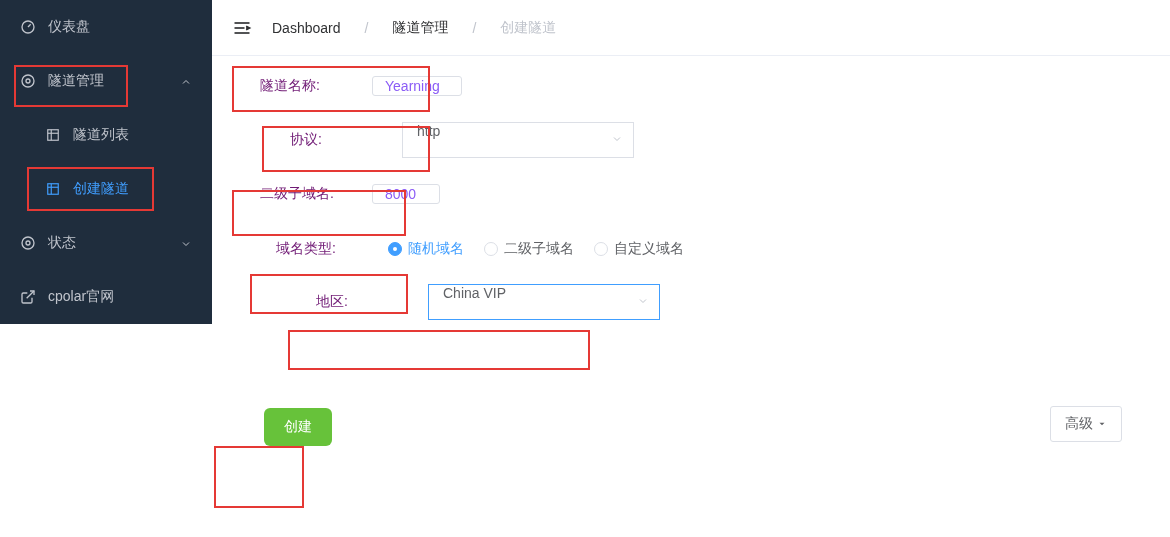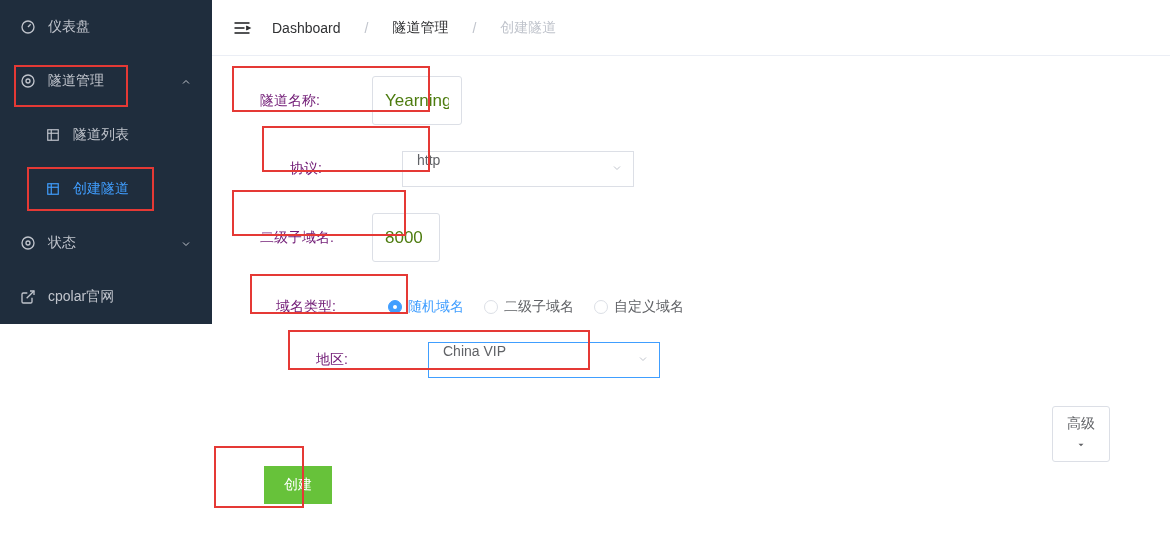--- a/index.html
+++ b/index.html
@@ -96,26 +96,26 @@
       align-items: center;
       margin-bottom: 26px;
     }
     .form-label {
       width: 100px;
       text-align: left;
       margin-right: 12px;
       color: #701a75;
     }
     .form-input {
-      height: 49px;
+      height: 20px;
       border: 1px solid #dcdfe6;
       border-radius: 3px;
       padding: 0 12px;
-      font-size: 17px;
-      color: #4d7c0f;
+      font-size: 14px;
+      color: #8b5cf6;
       outline: none;
     }
     .form-select {
       display: flex;
       align-items: flex-start;
       height: 36px;
       border: 1px solid #dcdfe6;
       border-radius: 0;
       padding: 0 30px 0 14px;
       position: relative;
@@ -151,38 +151,37 @@
       width: 4px;
       height: 4px;
       background: #fff;
       border-radius: 50%;
       left: 50%;
       top: 50%;
       transform: translate(-50%, -50%);
     }
     .advanced-btn {
       position: absolute;
-      right: 60px;
+      right: 48px;
       top: 350px;
       display: flex;
       align-items: center;
       gap: 4px;
       border: 1px solid #dcdfe6;
       border-radius: 3px;
       padding: 8px 14px;
       color: #606266;
       cursor: pointer;
-      flex-direction: column;
     }
     .create-btn {
       background: #67c23a;
       color: #fff;
       border: none;
       padding: 10px 20px;
-      border-radius: 0;
+      border-radius: 6px;
       font-size: 14px;
       cursor: pointer;
     }
     
     
     .hl {
       position: absolute;
       border: 2px solid #e53935;
       pointer-events: none;
     }

